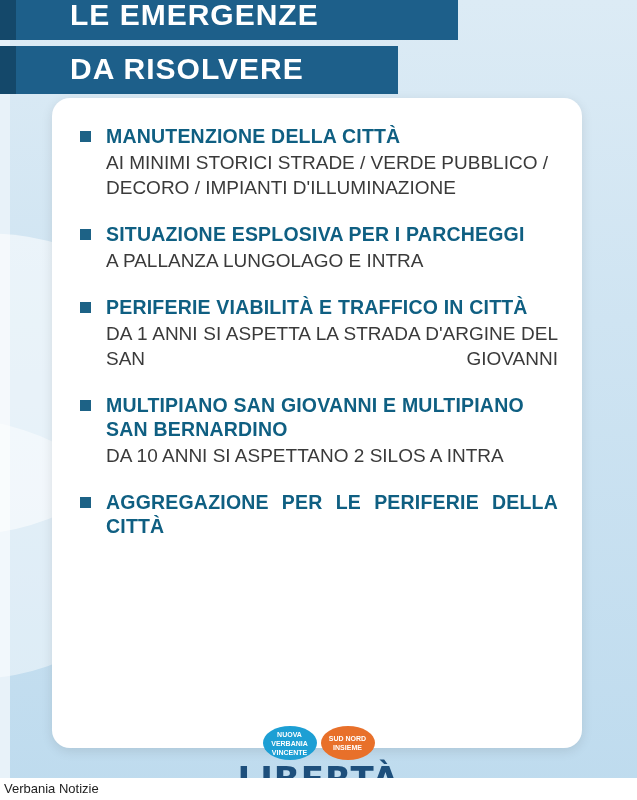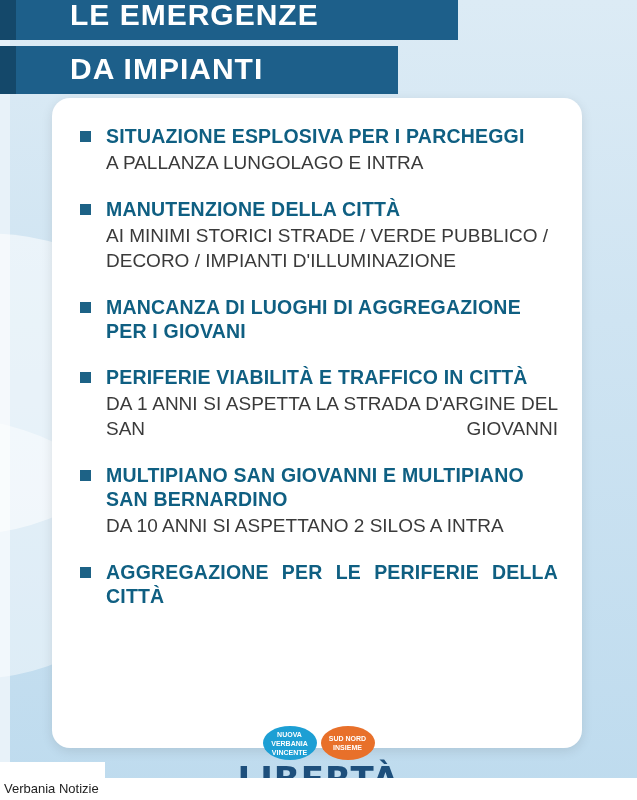--- a/index.html
+++ b/index.html
@@ -178,21 +178,21 @@
   }
   
   .watermark {
     position: absolute;
     left: 0;
     bottom: 0;
     background: #ffffff;
     color: #222222;
     font-size: 13px;
     line-height: 18px;
-    padding: 18px 6px 2px 4px;
+    padding: 2px 6px 2px 4px;
     font-family: "Liberation Sans", sans-serif;
   }
   .bottom-white {
     position: absolute;
     left: 0;
     right: 0;
     bottom: 0;
     height: 22px;
     background: #ffffff;
   }
@@ -206,41 +206,40 @@
   <div class="swoosh swoosh-1"></div>
   <div class="swoosh swoosh-2"></div>
 
   <div class="header">
     <div class="title-bar title-bar-1">
       <span class="title-accent"></span>
       <span>LE EMERGENZE</span>
     </div>
     <div class="title-bar title-bar-2">
       <span class="title-accent"></span>
-      <span>DA IMPIANTI</span>
+      <span>DA RISOLVERE</span>
     </div>
   </div>
 
   <div class="card">
+
+    <div class="item">
+      <span class="bullet"></span>
+      <p class="item-title">MANUTENZIONE DELLA CITTÀ</p>
+      <p class="item-body">AI MINIMI STORICI STRADE / VERDE PUBBLICO / DECORO / IMPIANTI D'ILLUMINAZIONE</p>
+    </div>
 
     <div class="item">
       <span class="bullet"></span>
       <p class="item-title">SITUAZIONE ESPLOSIVA PER I PARCHEGGI</p>
       <p class="item-body">A PALLANZA LUNGOLAGO E INTRA</p>
     </div>
 
     <div class="item">
       <span class="bullet"></span>
-      <p class="item-title">MANUTENZIONE DELLA CITTÀ</p>
-      <p class="item-body">AI MINIMI STORICI STRADE / VERDE PUBBLICO / DECORO / IMPIANTI D'ILLUMINAZIONE</p>
-    </div>
-
-    <div class="item">
-      <span class="bullet"></span>
-      <p class="item-title">MANCANZA DI LUOGHI DI AGGREGAZIONE PER I GIOVANI</p>
     </div>
 
     <div class="item">
       <span class="bullet"></span>
       <p class="item-title">PERIFERIE VIABILITÀ E TRAFFICO IN CITTÀ</p>
       <p class="item-body justify">DA 1 ANNI SI ASPETTA LA STRADA D'ARGINE DEL SAN GIOVANNI</p>
     </div>
 
     <div class="item">
       <span class="bullet"></span>

